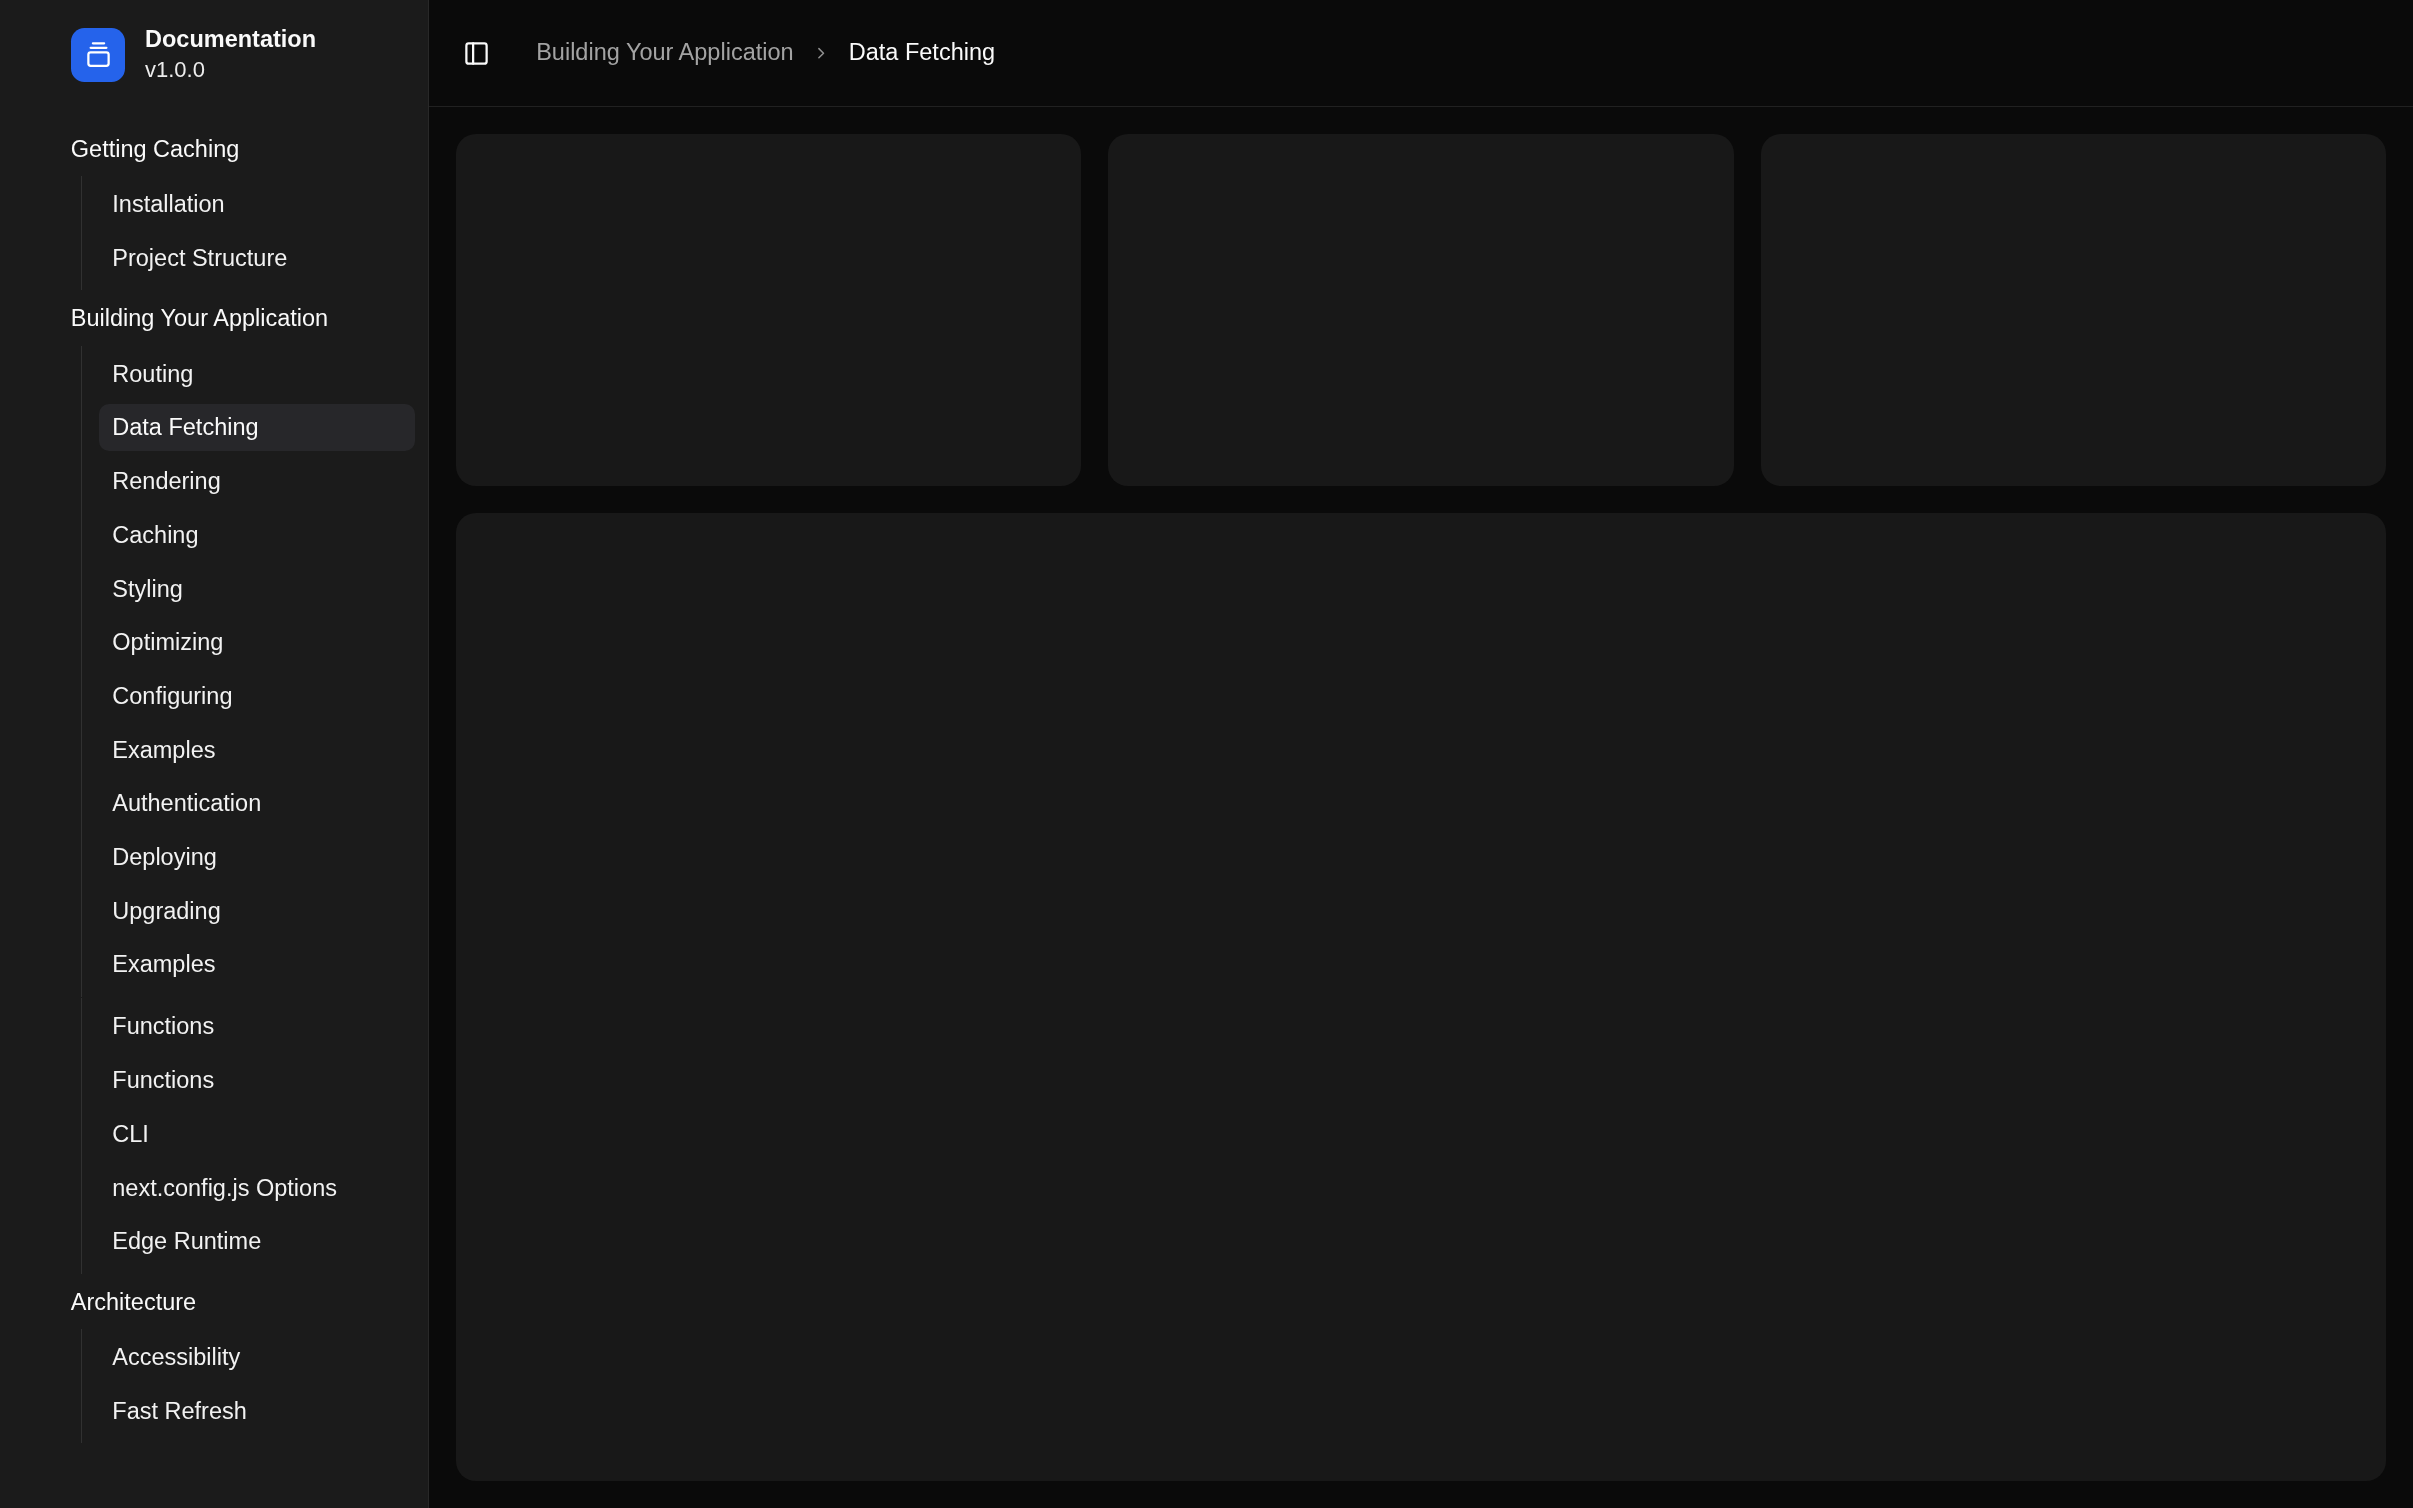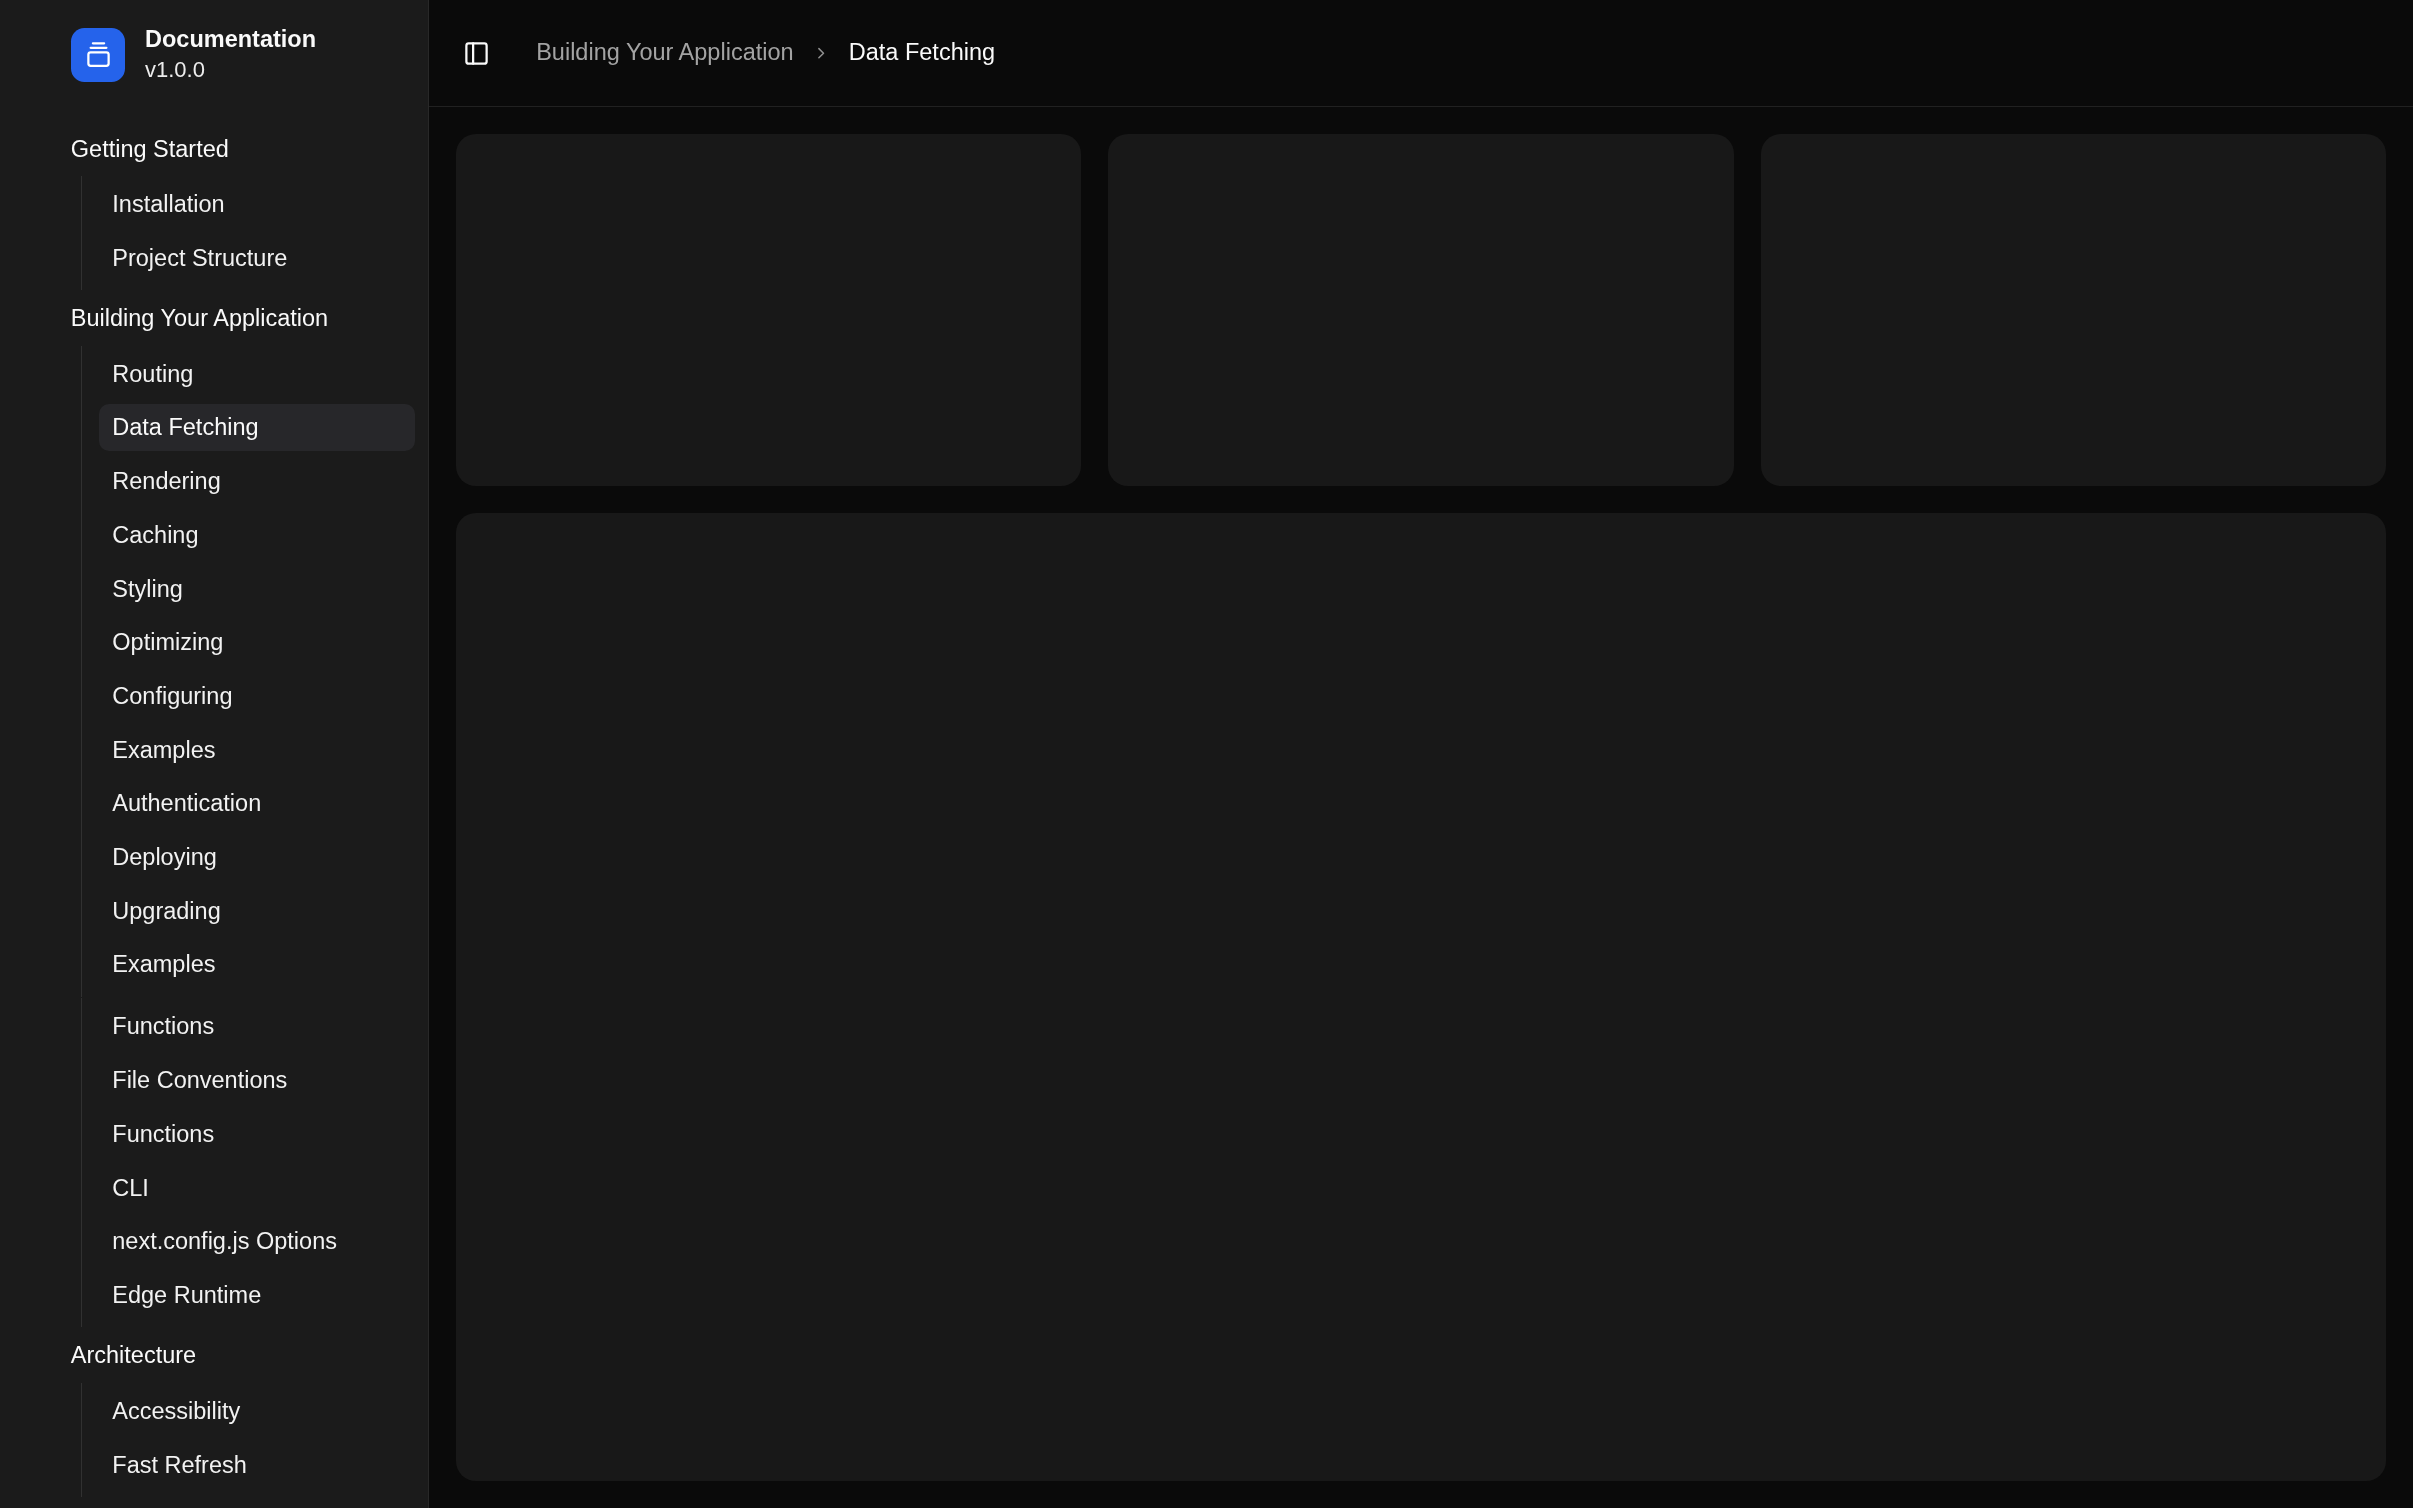--- a/index.html
+++ b/index.html
@@ -109,21 +109,21 @@
       </svg>
     </div>
     <div class="titles">
       <span class="app-title">Documentation</span>
       <span class="app-version">v1.0.0</span>
     </div>
   </div>
 
   <nav class="menu">
 
-    <div class="section-btn">Getting Started</div>
+    <div class="section-btn">Getting Caching</div>
     <ul class="sub">
       <li>
           <a class="sub-btn">Installation</a>
         </li>
       <li>
           <a class="sub-btn">Project Structure</a>
         </li>
     </ul>
 
     <div class="section-btn">Building Your Application</div>
@@ -162,23 +162,20 @@
           <a class="sub-btn">Upgrading</a>
         </li>
       <li>
           <a class="sub-btn">Examples</a>
         </li>
     </ul>
 
     <ul class="sub">
       <li>
           <a class="sub-btn">Functions</a>
-        </li>
-      <li>
-          <a class="sub-btn">File Conventions</a>
         </li>
       <li>
           <a class="sub-btn">Functions</a>
         </li>
       <li>
           <a class="sub-btn">CLI</a>
         </li>
       <li>
           <a class="sub-btn">next.config.js Options</a>
         </li>

